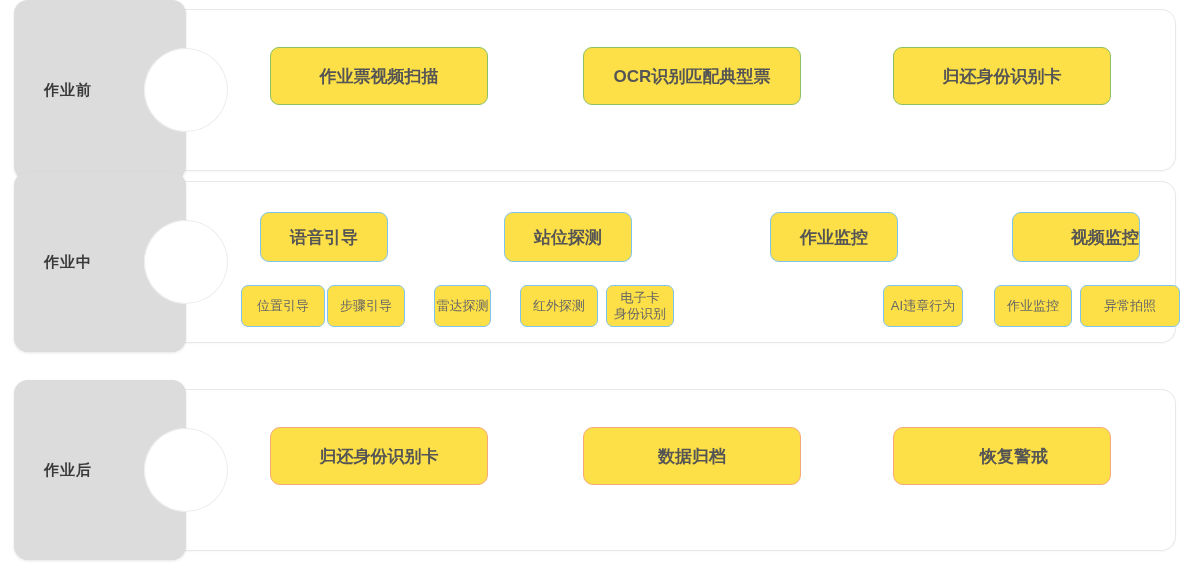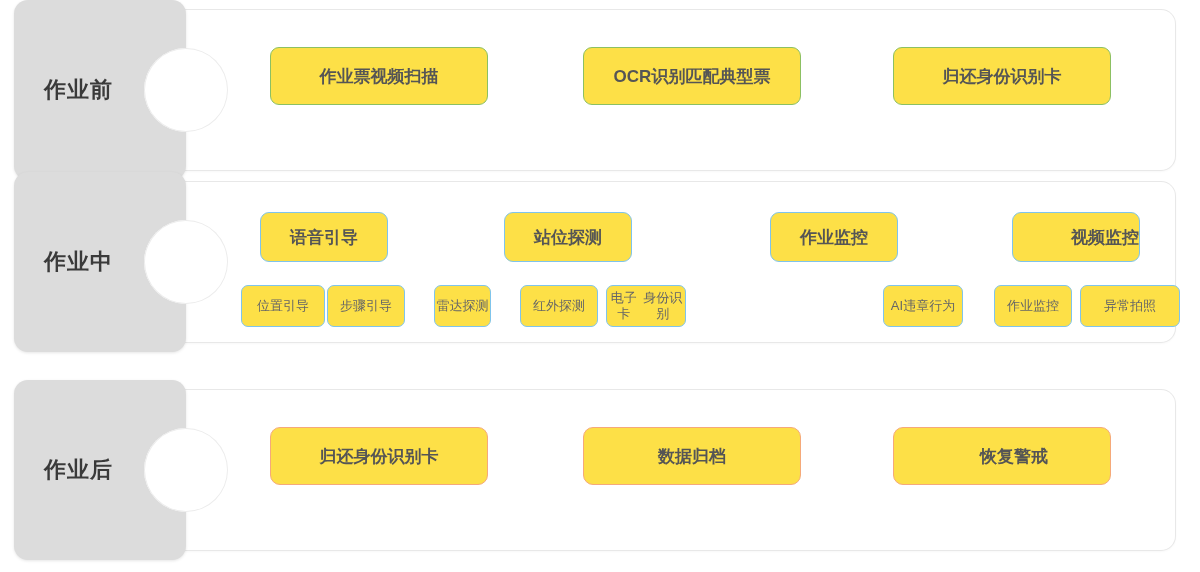--- a/index.html
+++ b/index.html
@@ -59,21 +59,21 @@
     height: 84px;
     border-radius: 50%;
     background: #ffffff;
     box-shadow: inset 0 0 0 1px #ececec;
   }
   .phase-tab .phase-label {
     position: absolute;
     left: 30px;
     top: 50%;
     transform: translateY(-50%);
-    font-size: 22px;
+    font-size: 15px;
     font-weight: bold;
     color: #3a3a3a;
     letter-spacing: 1px;
     white-space: nowrap;
   }
 
   
   .box {
     position: absolute;
     background: #fde047;
@@ -168,21 +168,21 @@
 
       <div class="box blue-main" style="left:409px;top:30px;width:128px;">
         <span>站位探测</span>
       </div>
       <div class="box blue-sub" style="left:339px;top:103px;width:57px;">
         <span>雷达探测</span>
       </div>
       <div class="box blue-sub" style="left:425px;top:103px;width:78px;">
         <span>红外探测</span>
       </div>
-      <div class="box blue-sub" style="left:511px;top:103px;width:80px;flex-direction:row;">
+      <div class="box blue-sub" style="left:511px;top:103px;width:68px;flex-direction:column;">
         <span>电子卡</span>
         <span class="sub-line2">身份识别</span>
       </div>
 
       <div class="box blue-main" style="left:675px;top:30px;width:128px;">
         <span>作业监控</span>
       </div>
       <div class="box blue-sub" style="left:788px;top:103px;width:80px;flex-direction:row;">
         <span>AI</span>
         <span class="sub-line2">违章行为</span>

